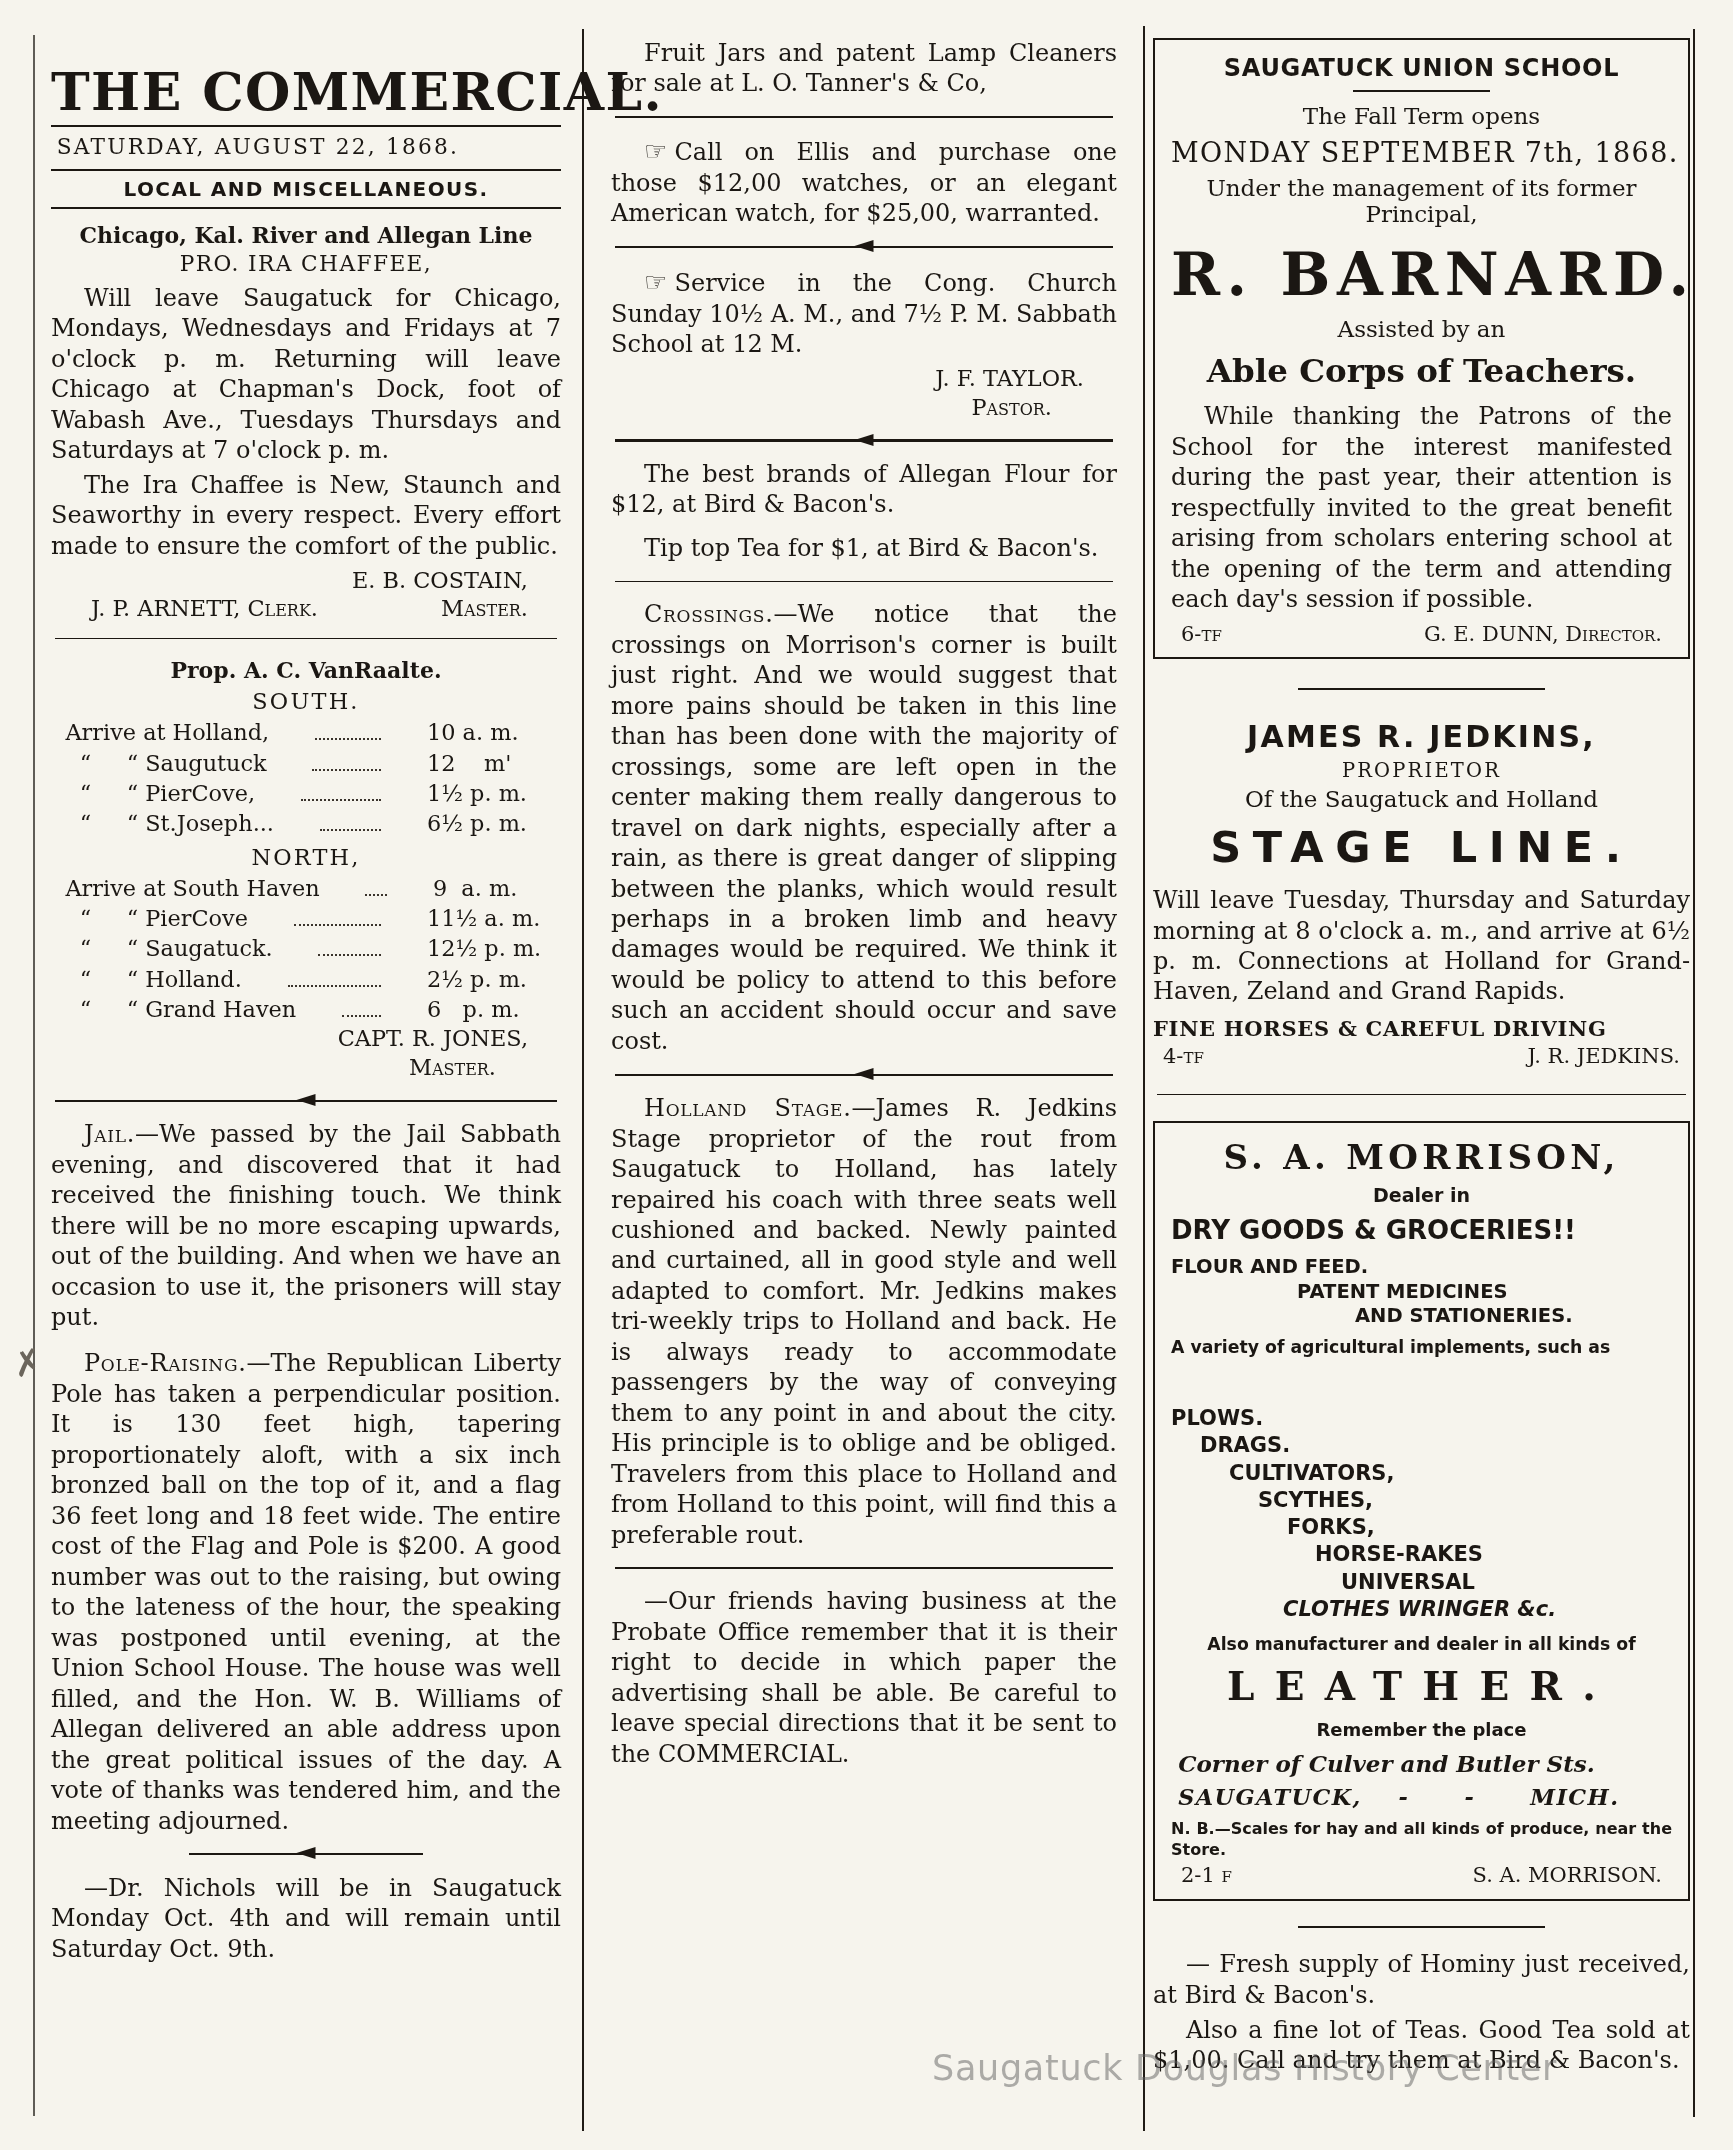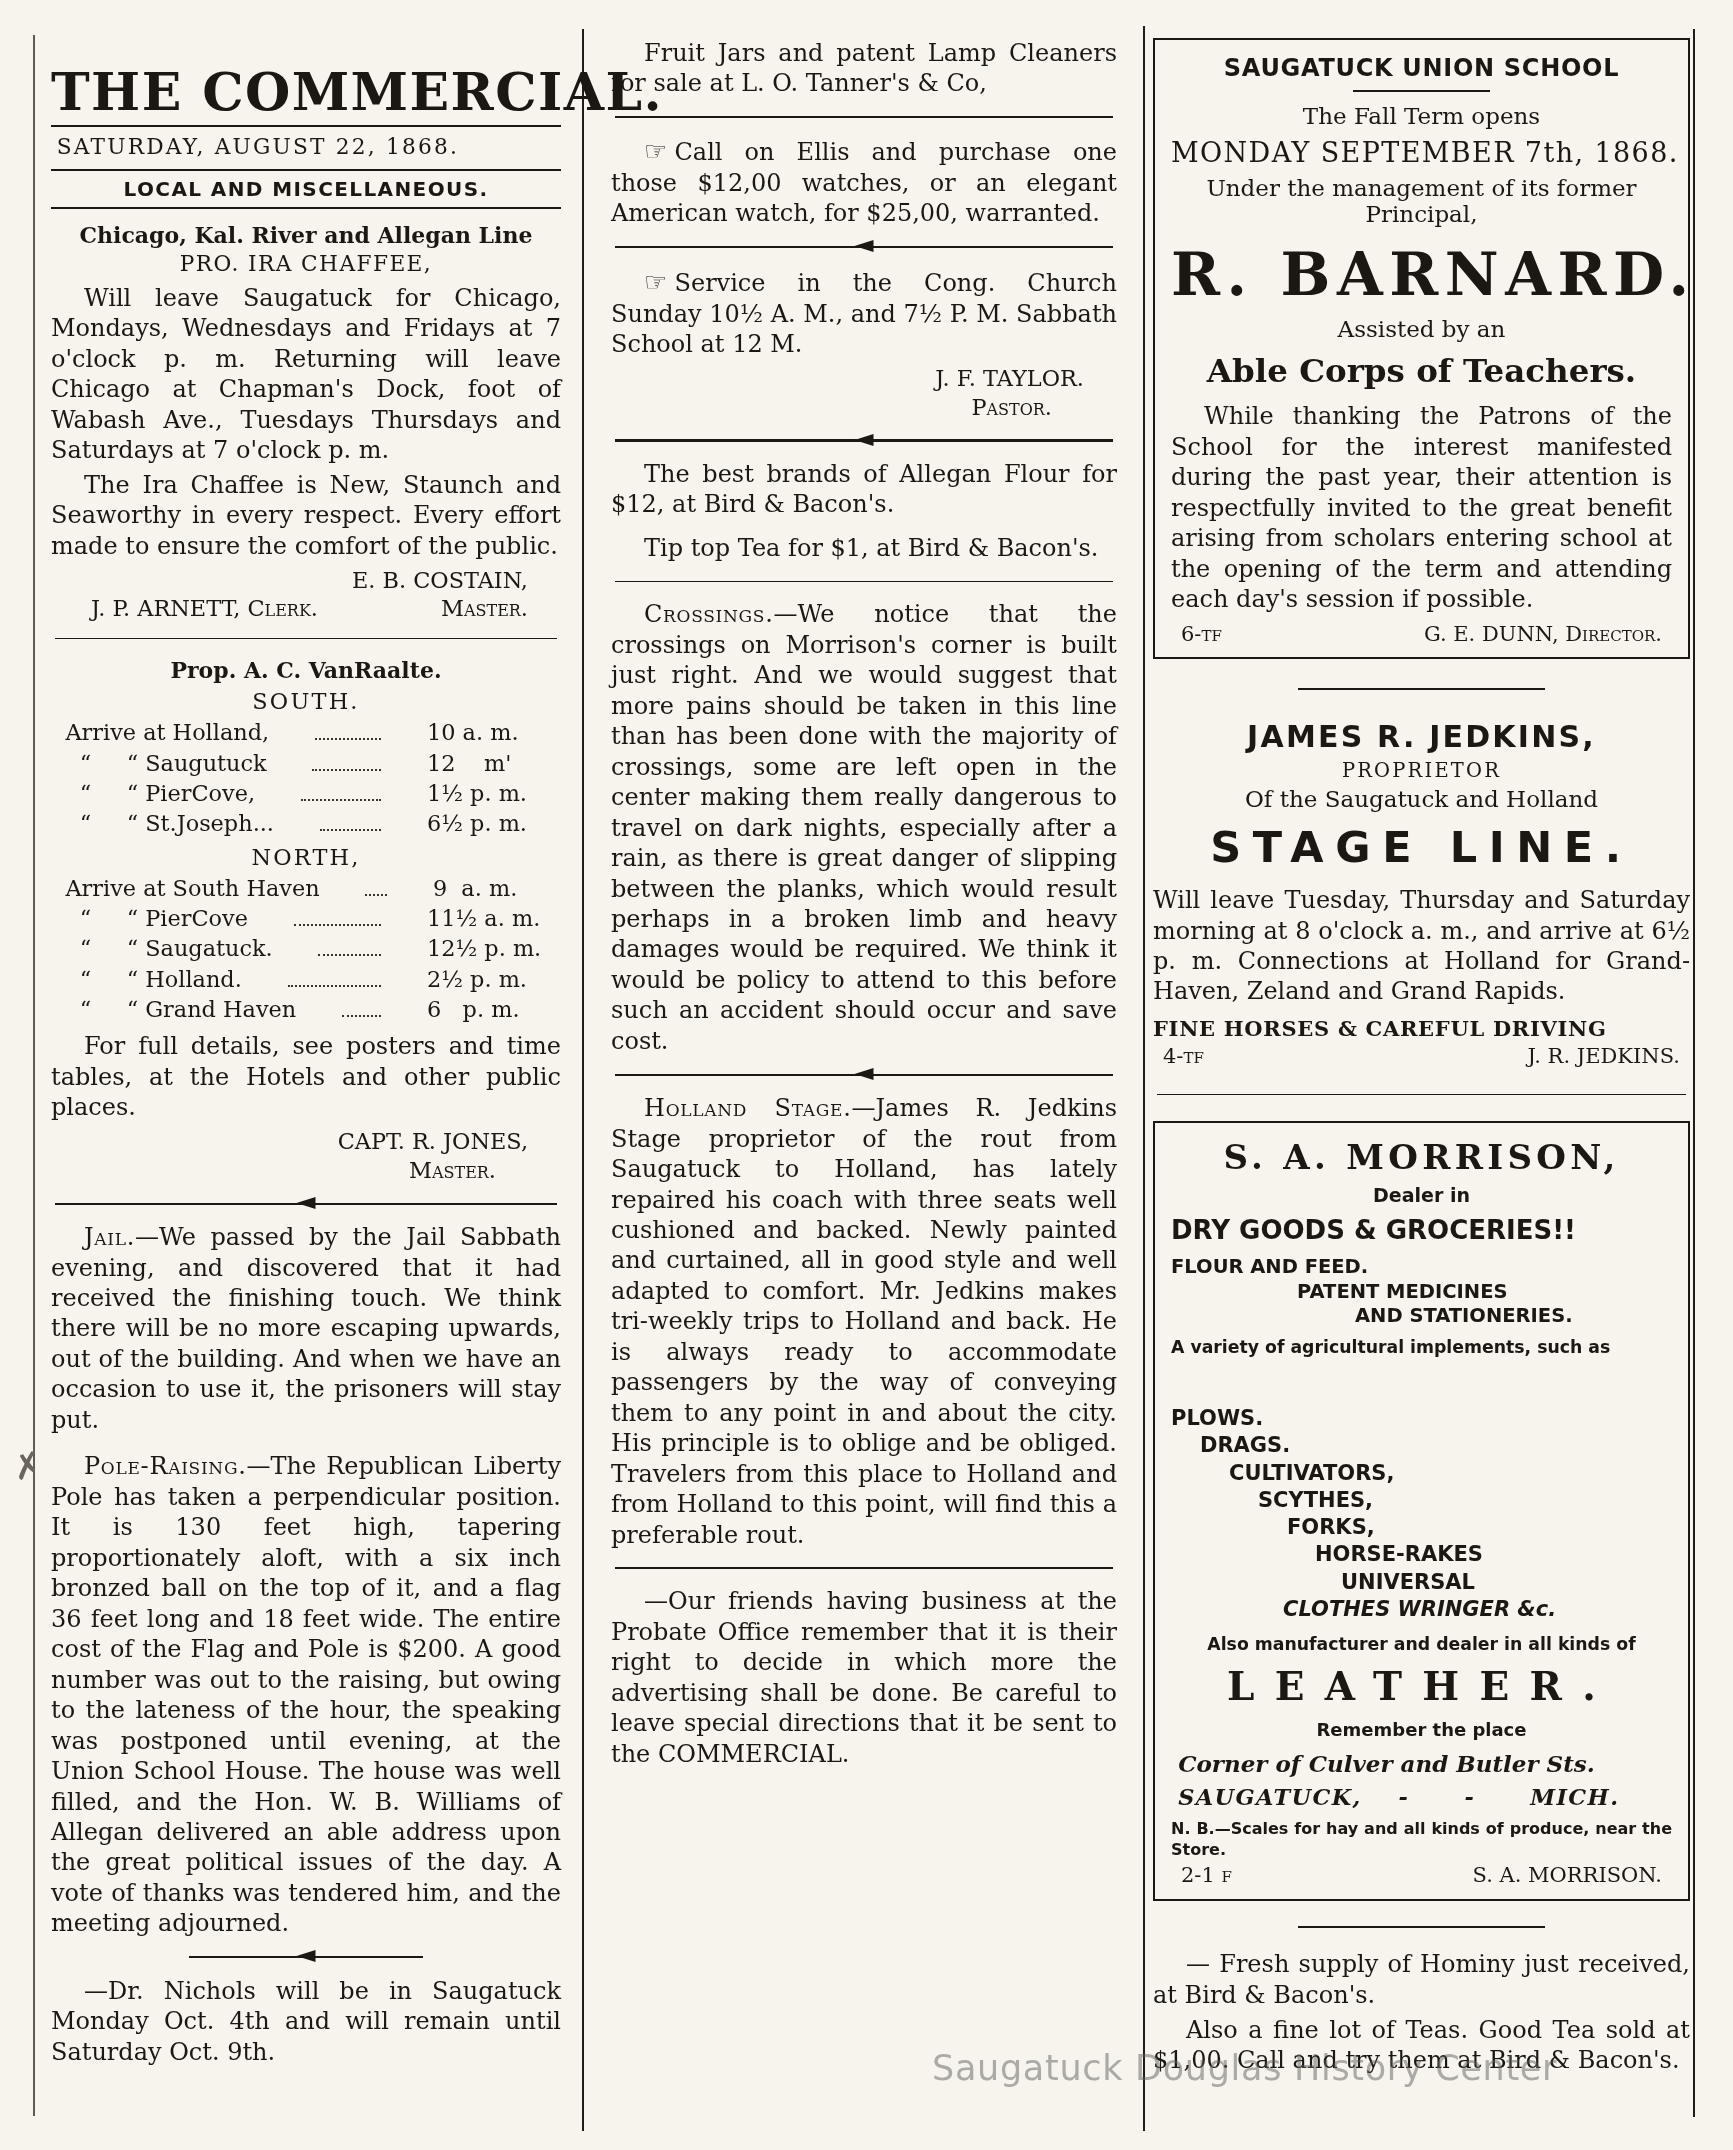--- a/index.html
+++ b/index.html
@@ -171,21 +171,20 @@
         <span class="tt-label">  “     “ Holland.</span>
         <span class="tt-dots"></span>
         <span class="tt-time">2½ p. m.</span>
       </div>
       <div class="tt-row">
         <span class="tt-label">  “     “ Grand Haven</span>
         <span class="tt-dots"></span>
         <span class="tt-time">6   p. m.</span>
       </div>
 
-      <p class="body ind" style="margin-top:7.2px">For full details, see posters and time tables, at the Hotels and other public places.</p>
       <div class="sig-right">CAPT. R. JONES,</div>
       <div class="sig-right" style="padding-right:65px">Master.</div>
     </article>
 
     <div class="divider">
         <span class="orn"></span>
       </div>
 
     <article>
       <p class="body ind"><span class="lead">Jail.</span><span>—We passed by the Jail Sabbath evening, and discovered that it had received the finishing touch.  We think there will be no more escaping upwards, out of the building.  And when we have an occasion to use it, the prisoners will stay put.</span></p>
@@ -238,21 +237,21 @@
     <div class="divider">
         <span class="orn"></span>
       </div>
 
     <article>
       <p class="body ind"><span class="lead">Holland Stage.</span><span>—James R. Jedkins Stage proprietor of the rout from Saugatuck to Holland, has lately repaired his coach with three seats well cushioned and backed.  Newly painted and curtained, all in good style and well adapted to comfort.  Mr. Jedkins makes tri-weekly trips to Holland and back.  He is always ready to accommodate passengers by the way of conveying them to any point in and about the city.  His principle is to oblige and be obliged.  Travelers from this place to Holland and from Holland to this point, will find this a preferable rout.</span></p>
     </article>
 
     <div class="divider plain"></div>
 
-    <p class="body ind">—Our friends having business at the Probate Office remember that it is their right to decide in which more the advertising shall be done.  Be careful to leave special directions that it be sent to the COMMERCIAL.</p>
+    <p class="body ind">—Our friends having business at the Probate Office remember that it is their right to decide in which paper the advertising shall be able.  Be careful to leave special directions that it be sent to the COMMERCIAL.</p>
   </section>
 
   <section class="col" style="left:1153px; top:38px; width:537px">
 
     <div class="adbox">
       <div class="ad-title">SAUGATUCK UNION SCHOOL</div>
       <div class="title-rule"></div>
       <div class="ad-line">The Fall Term opens</div>
       <div class="ad-caps">MONDAY SEPTEMBER 7th, 1868.</div>
       <div class="ad-line">Under the management of its former Principal,</div>

